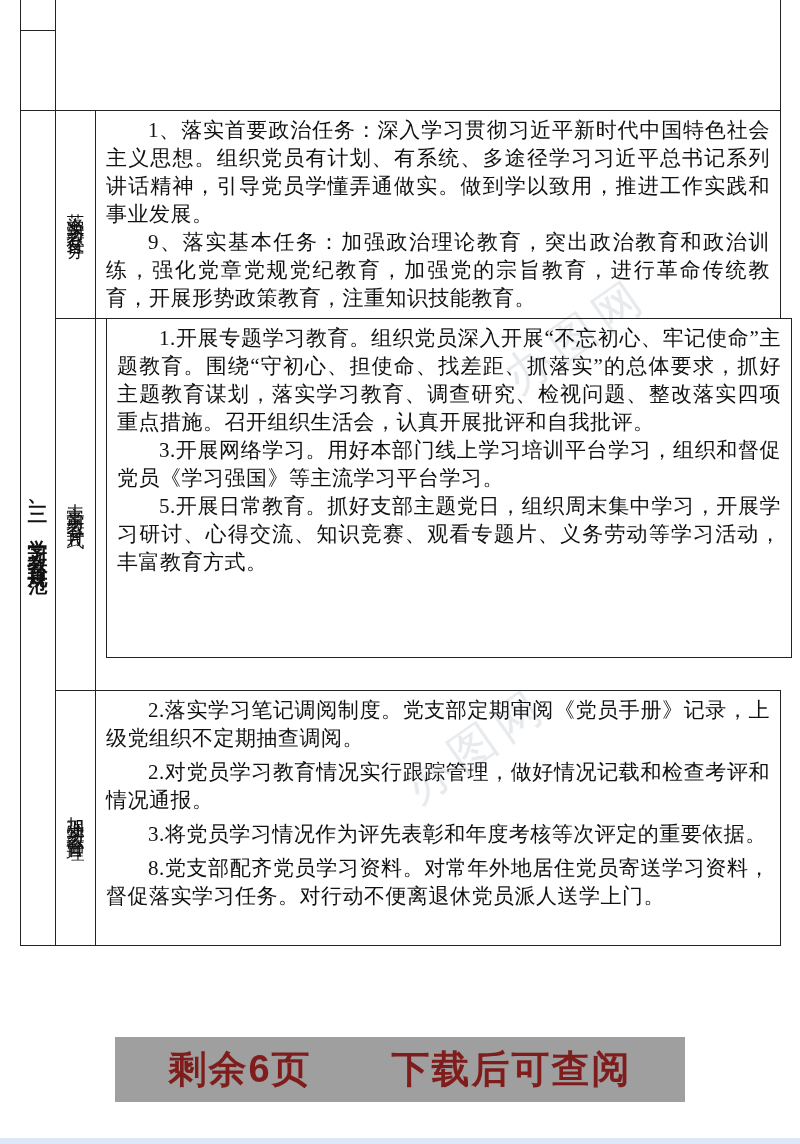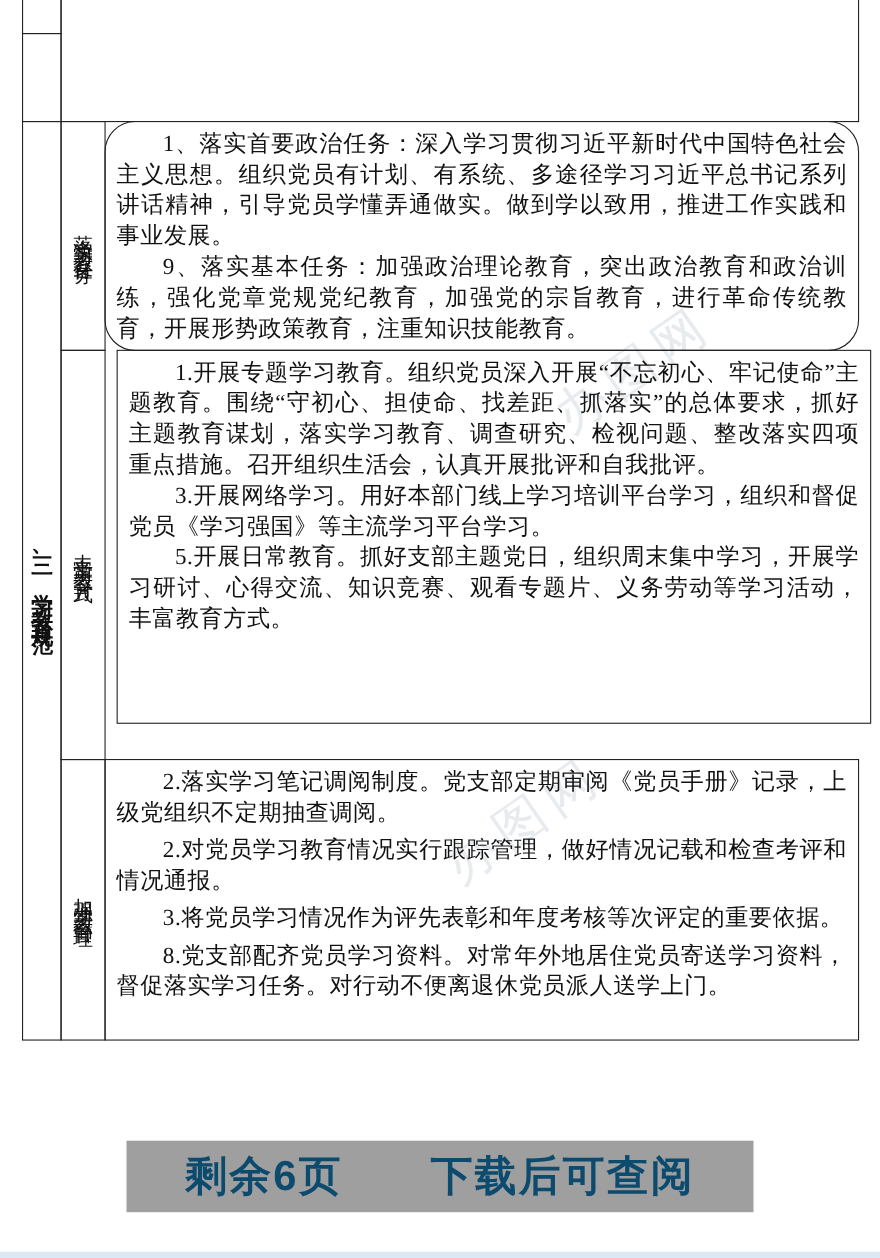--- a/index.html
+++ b/index.html
@@ -10,21 +10,21 @@
   .cell{position:absolute;border:1px solid #222;}
   .no-top{border-top:none;}
   .label-cell{display:flex;align-items:center;justify-content:center;}
   .vtext{writing-mode:vertical-rl;text-orientation:upright;font-size:18px;letter-spacing:4px;line-height:1;}
   .section-text{font-size:20px;font-weight:600;letter-spacing:7px;}
   .content-cell{padding:5px 10px;font-size:21px;line-height:28px;letter-spacing:0.5px;overflow:hidden;}
   .content-cell p{margin:0;text-align:justify;text-indent:2em;}
   .row3-content p{margin-bottom:6px;}
   .banner{position:absolute;left:115px;top:1037px;width:570px;height:65px;
           display:flex;align-items:center;justify-content:center;
-          background:#9f9f9f;color:#0c4a6e;
+          background:#9f9f9f;color:#7f1d1d;
           font-family:"Liberation Sans","DejaVu Sans",sans-serif;
           font-weight:bold;font-size:38px;letter-spacing:2px;cursor:pointer;}
   .wm{position:absolute;color:#c3cbd4;opacity:0.38;font-size:46px;letter-spacing:8px;
       transform:rotate(-35deg);font-family:"DejaVu Sans",sans-serif;pointer-events:none;}
   .wm1{left:495px;top:305px;}
   .wm2{left:395px;top:715px;}
   .bottom-strip{position:absolute;left:0;top:1138px;width:800px;height:6px;background:#dce8f5;}
 </style>
 </head>
 <body>
@@ -38,21 +38,21 @@
   <div class="cell" style="left:20px;top:30px;width:36px;height:81px;"></div>
   <div class="cell no-top" style="left:55px;top:0;width:726px;height:111px;"></div>
 
   <div class="cell label-cell" style="left:20px;top:110px;width:36px;height:836px;">
     <span class="vtext section-text">三、学习教育规范</span>
   </div>
 
   <div class="cell label-cell" style="left:55px;top:110px;width:41px;height:209px;">
     <span class="vtext">落实学习教育任务</span>
   </div>
-  <div class="cell content-cell" style="left:95px;top:110px;width:686px;height:209px;border-radius:28px;">
+  <div class="cell content-cell" style="left:95px;top:110px;width:686px;height:209px;">
     <p>1、落实首要政治任务：深入学习贯彻习近平新时代中国特色社会主义思想。组织党员有计划、有系统、多途径学习习近平总书记系列讲话精神，引导党员学懂弄通做实。做到学以致用，推进工作实践和事业发展。</p>
     <p>9、落实基本任务：加强政治理论教育，突出政治教育和政治训练，强化党章党规党纪教育，加强党的宗旨教育，进行革命传统教育，开展形势政策教育，注重知识技能教育。</p>
   </div>
 
   <div class="cell label-cell" style="left:55px;top:318px;width:41px;height:373px;">
     <span class="vtext">丰富学习教育方式</span>
   </div>
   <div class="cell content-cell" style="left:106px;top:318px;width:686px;height:340px;">
     <p>1.开展专题学习教育。组织党员深入开展“不忘初心、牢记使命”主题教育。围绕“守初心、担使命、找差距、抓落实”的总体要求，抓好主题教育谋划，落实学习教育、调查研究、检视问题、整改落实四项重点措施。召开组织生活会，认真开展批评和自我批评。</p>
     <p>3.开展网络学习。用好本部门线上学习培训平台学习，组织和督促党员《学习强国》等主流学习平台学习。</p>

